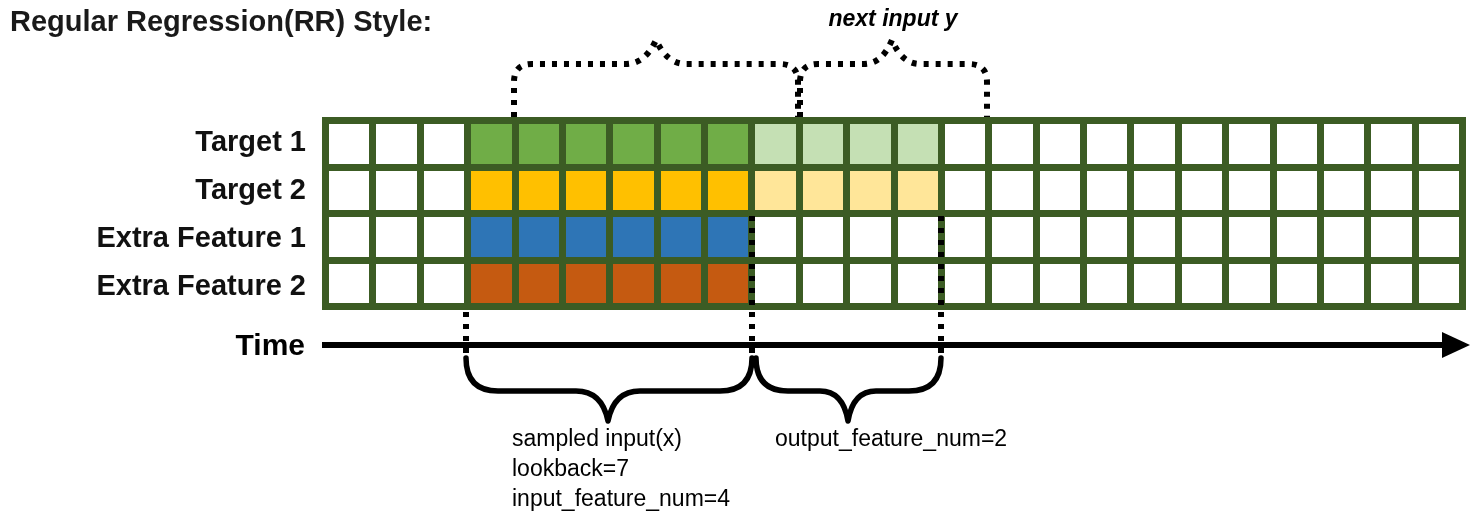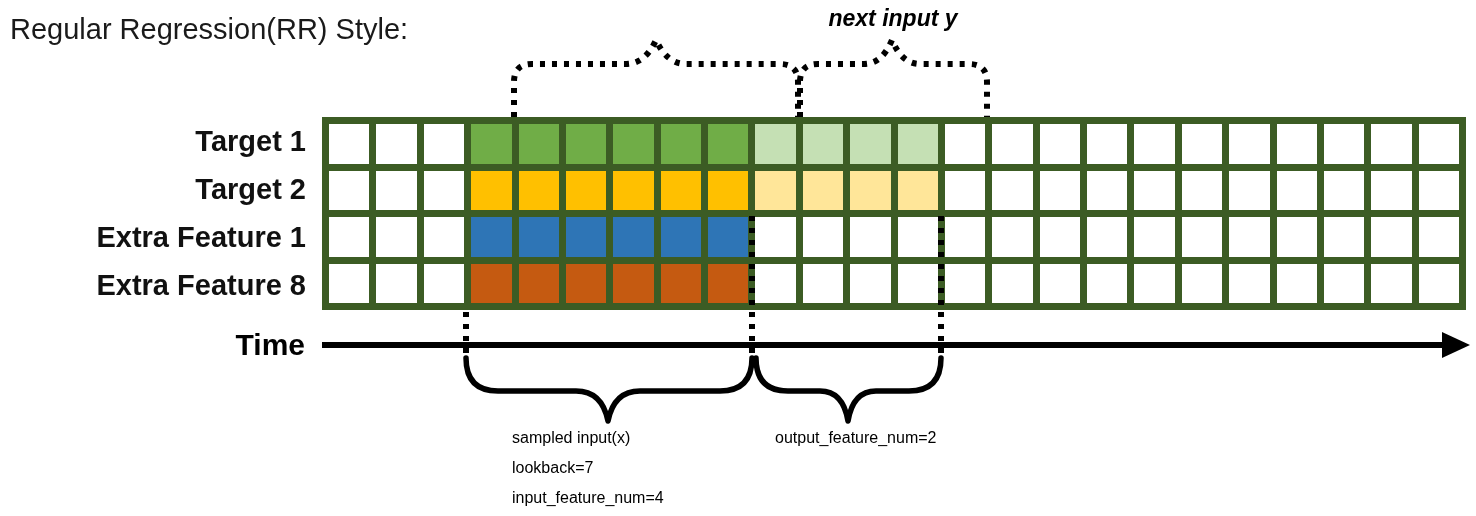--- a/index.html
+++ b/index.html
@@ -5,22 +5,22 @@
   html,body{margin:0;padding:0;background:#ffffff;}
   #canvas{
     position:relative;
     width:1476px;height:516px;
     background:#ffffff;
     font-family:"Liberation Sans", sans-serif;
     overflow:hidden;
   }
   .abs{position:absolute;}
   #title{
-    left:10px;top:13px;
-    font-size:29px;font-weight:normal;color:#1a1a1a;
+    left:10px;top:5px;
+    font-size:29px;font-weight:bold;color:#1a1a1a;
     letter-spacing:0px;white-space:nowrap;
   }
   .brace-label{
     top:5px;width:300px;text-align:center;
     font-size:23px;font-style:italic;font-weight:600;color:#000;
     white-space:nowrap;
   }
   #next-x-label{left:512px;}
   #next-y-label{left:743px;}
   #row-labels{
@@ -39,41 +39,41 @@
     grid-template-rows:repeat(4,1fr);
     gap:7px;padding:7px;
   }
   .cell{width:100%;height:100%;}
   #time-label{
     left:60px;top:328px;width:245px;text-align:right;
     font-size:30px;font-weight:bold;color:#000;
   }
   .callout{
     top:423px;
-    font-size:16px;font-weight:500;color:#000;
+    font-size:23px;font-weight:500;color:#000;
     line-height:30px;white-space:nowrap;
   }
   #callout-input{left:512px;}
   #callout-output{left:775px;}
   #overlay{left:0;top:0;pointer-events:none;}
 </style>
 </head>
 <body>
 
 <div id="canvas">
 
   <div id="title" class="abs">Regular Regression(RR) Style:</div>
 
   <div id="next-y-label" class="abs brace-label">next input y</div>
 
   <div id="row-labels" class="abs">
     <div class="row-label">Target 1</div>
     <div class="row-label">Target 2</div>
     <div class="row-label">Extra Feature 1</div>
-    <div class="row-label">Extra Feature 8</div>
+    <div class="row-label">Extra Feature 2</div>
   </div>
 
   <div id="sample-grid" class="abs" style="background: rgb(60, 92, 36);">
       <div class="cell" style="background: rgb(255, 255, 255);"></div>
       <div class="cell" style="background: rgb(255, 255, 255);"></div>
       <div class="cell" style="background: rgb(255, 255, 255);"></div>
       <div class="cell" style="background: rgb(112, 173, 71);"></div>
       <div class="cell" style="background: rgb(112, 173, 71);"></div>
       <div class="cell" style="background: rgb(112, 173, 71);"></div>
       <div class="cell" style="background: rgb(112, 173, 71);"></div>

